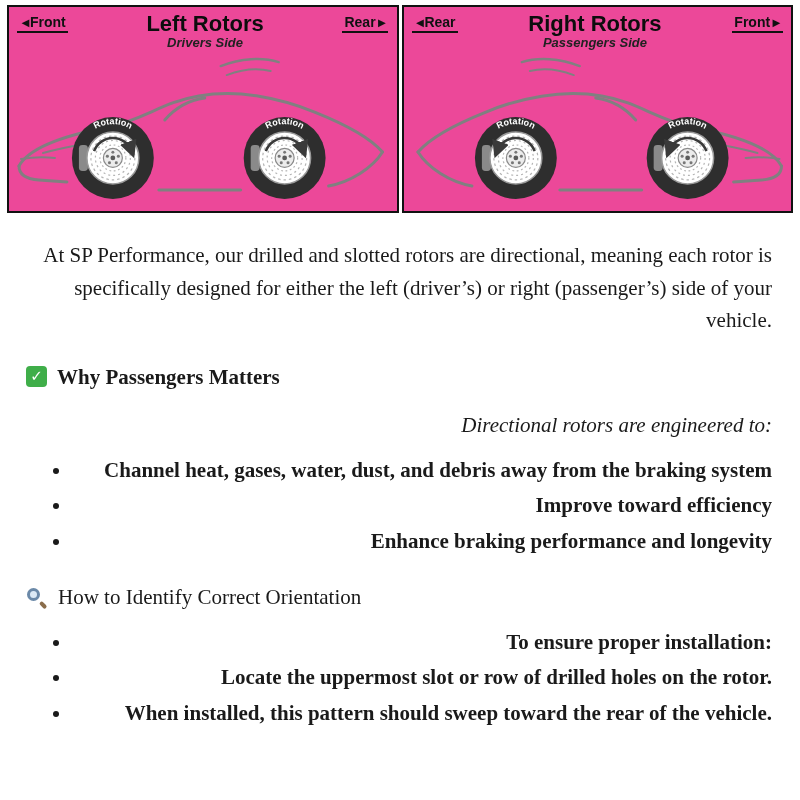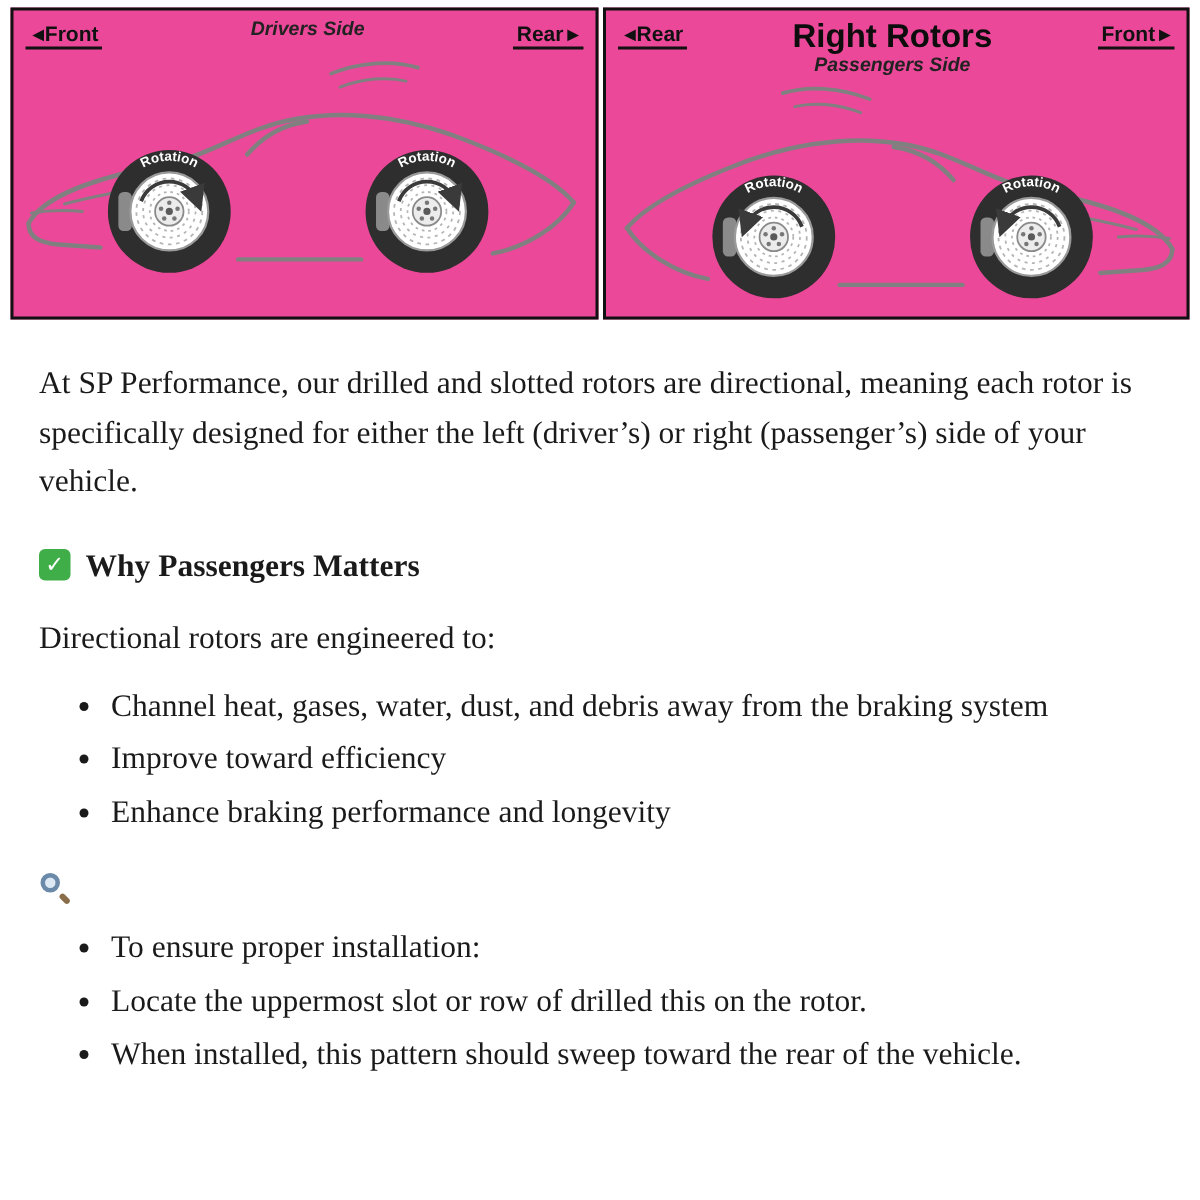--- a/index.html
+++ b/index.html
@@ -50,33 +50,33 @@
   .panel-subtitle {
     font-family: "Liberation Sans", sans-serif;
     font-weight: bold;
     font-style: italic;
     font-size: 13px;
     color: #222;
   }
   .car-svg { display: block; width: 100%; height: 152px; margin-top: 2px; }
 
   
-  .content { padding: 6px 28px 20px 26px; font-size: 21px; line-height: 1.55; }
+  .content { padding: 6px 28px 20px 26px; font-size: 21px; line-height: 1.55; text-align: right; }
   .intro { margin-top: 10px; }
   .section-head {
     display: flex;
     align-items: center;
     gap: 10px;
     margin: 24px 0 2px 0;
     font-size: 21px;
   }
   .section-head.bold { font-weight: bold; }
-  .lead { margin: 16px 0 2px 0; }
+  .lead { margin: 16px 0 2px 0; font-style: italic; }
   ul.bullets { margin: 12px 0 4px 0; padding-left: 46px; list-style-type: disc; }
-  ul.bullets li { margin: 3px 0; padding-left: 2px; }
+  ul.bullets li { margin: 3px 0; padding-left: 2px; font-weight: bold; }
 
   
   .check-icon {
     display: inline-flex;
     align-items: center;
     justify-content: center;
     width: 21px; height: 21px;
     border-radius: 4px;
     background: #3fae49;
     color: #ffffff;
@@ -113,20 +113,21 @@
 </style>
 </head>
 <body>
 
 <div class="diagram">
 
   <div class="panel">
     <div class="panel-header">
       <span class="dir-label"><span class="arrow">◄</span><span>Front</span></span>
       <span class="panel-titles">
+        <div class="panel-title">Left Rotors</div>
         <div class="panel-subtitle">Drivers Side</div>
       </span>
       <span class="dir-label"><span>Rear</span><span class="arrow">►</span></span>
     </div>
 
     <svg class="car-svg" viewBox="0 0 380 152">
       <defs>
         <marker id="arrDark" markerWidth="7" markerHeight="7" refX="4" refY="3.5" orient="auto">
           <path d="M0,0 L7,3.5 L0,7 Z" fill="#3a3a3a"></path>
         </marker>
@@ -221,21 +222,22 @@
     <li>Channel heat, gases, water, dust, and debris away from the braking system</li>
     <li>Improve toward efficiency</li>
     <li>Enhance braking performance and longevity</li>
   </ul>
 
   <div class="section-head">
     <span class="magnifier-icon">
       <span class="lens"></span>
       <span class="handle"></span>
     </span>
+    <span>How to Identify Correct Orientation</span>
   </div>
 
   <ul class="bullets">
     <li>To ensure proper installation:</li>
-    <li>Locate the uppermost slot or row of drilled this on the rotor.</li>
+    <li>Locate the uppermost slot or row of drilled holes on the rotor.</li>
     <li>When installed, this pattern should sweep toward the rear of the vehicle.</li>
   </ul>
 
 </div>
 
 </body></html>

